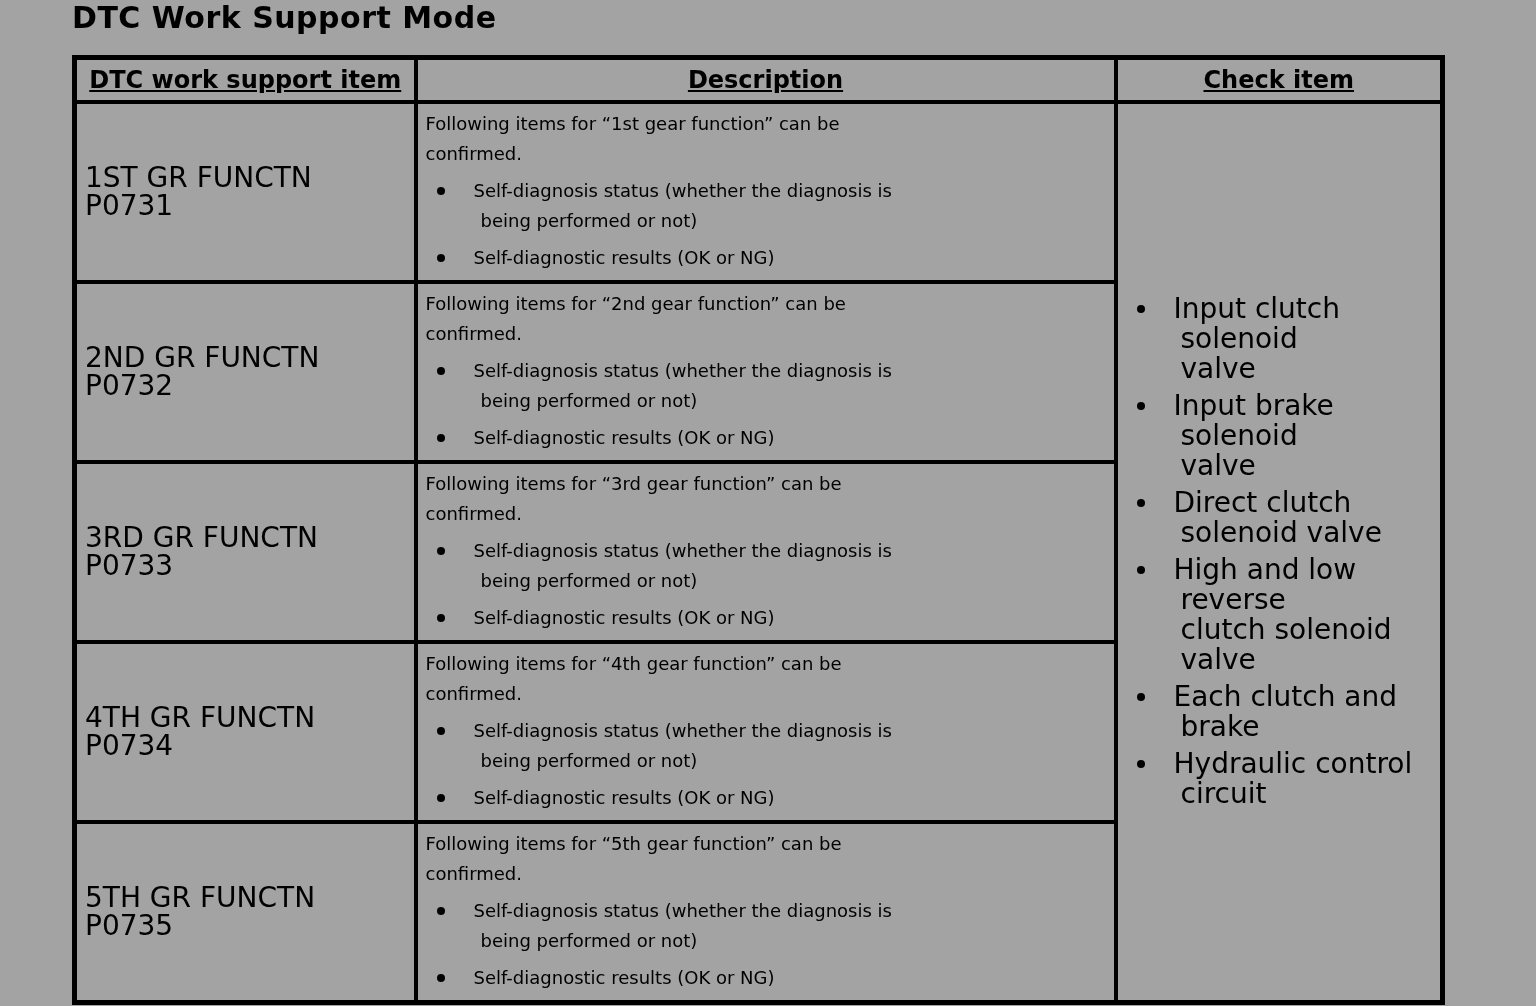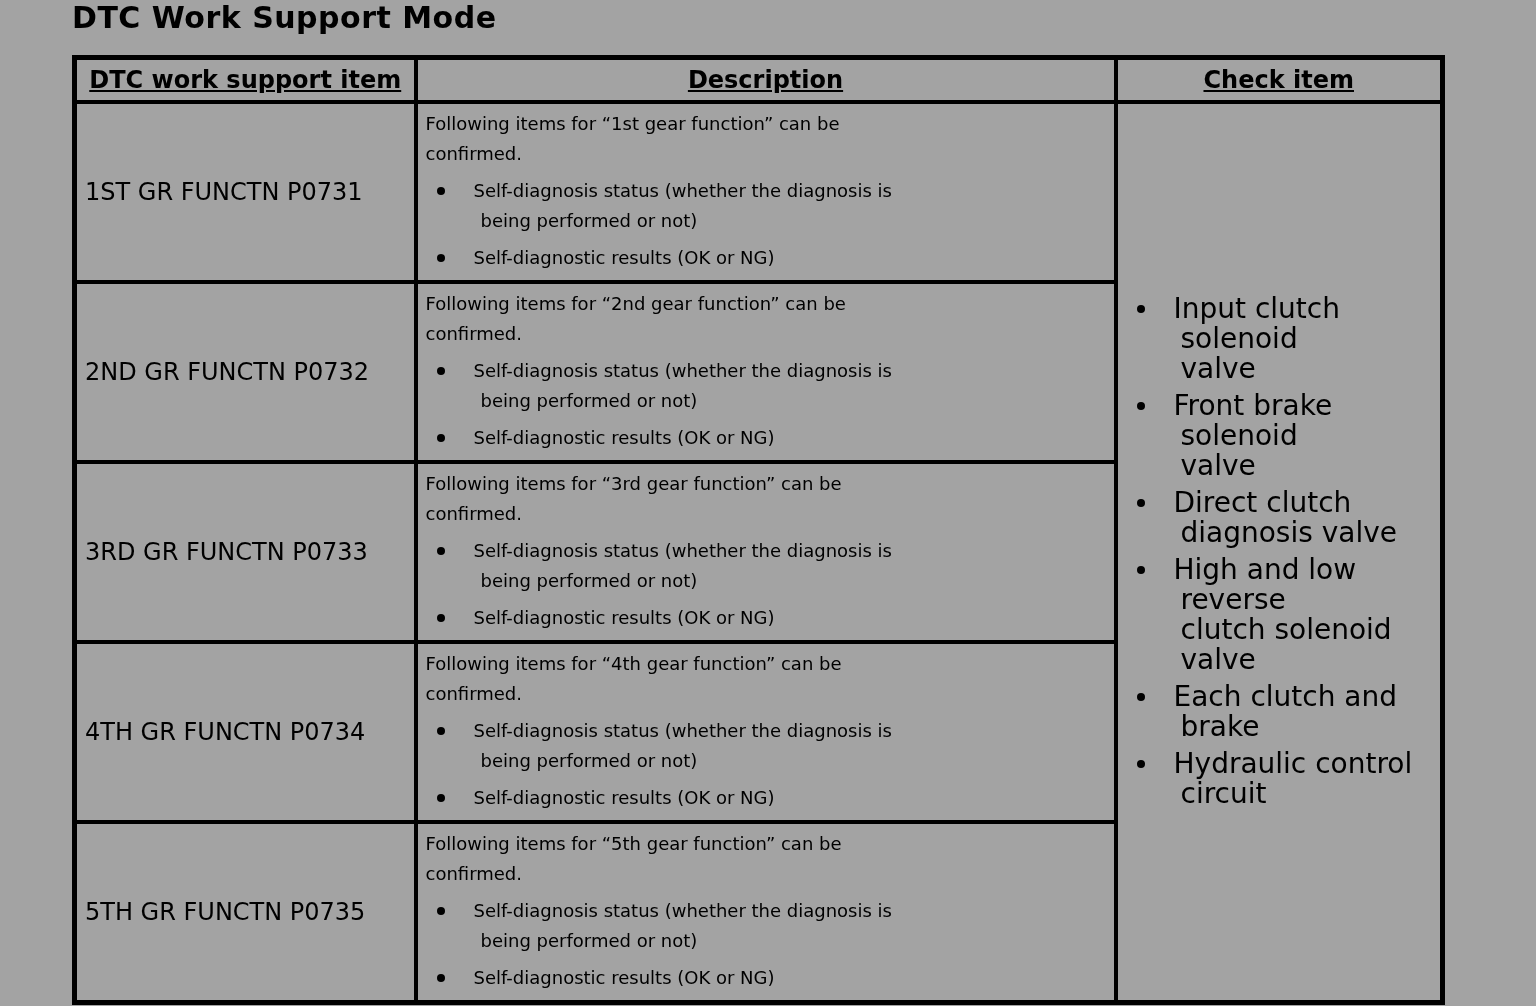--- a/index.html
+++ b/index.html
@@ -41,21 +41,21 @@
   tr.drow { height: 165px; }
   th {
     font-size: 24px;
     font-weight: bold;
     text-align: center;
     vertical-align: middle;
     padding: 2px 4px;
     text-decoration: underline;
   }
   td.item {
-    font-size: 24px;
+    font-size: 28px;
     vertical-align: middle;
     padding: 0 6px 0 8px;
     line-height: 28px;
   }
   td.desc {
     vertical-align: top;
     padding: 5px 8px 0 8px;
     font-size: 18px;
     line-height: 30px;
   }
@@ -119,24 +119,24 @@
           <ul class="blist">
             <li><span class="dot"></span><span class="pre">Self-diagnosis status (whether the diagnosis is
 being performed or not)</span></li>
             <li><span class="dot"></span><span class="pre">Self-diagnostic results (OK or NG)</span></li>
           </ul>
         </td>
         <td class="check" rowspan="5">
           <ul class="blist">
             <li><span class="dot"></span><span class="pre">Input clutch solenoid
 valve</span></li>
-            <li><span class="dot"></span><span class="pre">Front brake solenoid
+            <li><span class="dot"></span><span class="pre">Input brake solenoid
 valve</span></li>
             <li><span class="dot"></span><span class="pre">Direct clutch
-diagnosis valve</span></li>
+solenoid valve</span></li>
             <li><span class="dot"></span><span class="pre">High and low reverse
 clutch solenoid
 valve</span></li>
             <li><span class="dot"></span><span class="pre">Each clutch and
 brake</span></li>
             <li><span class="dot"></span><span class="pre">Hydraulic control
 circuit</span></li>
           </ul>
         </td>
       </tr>

